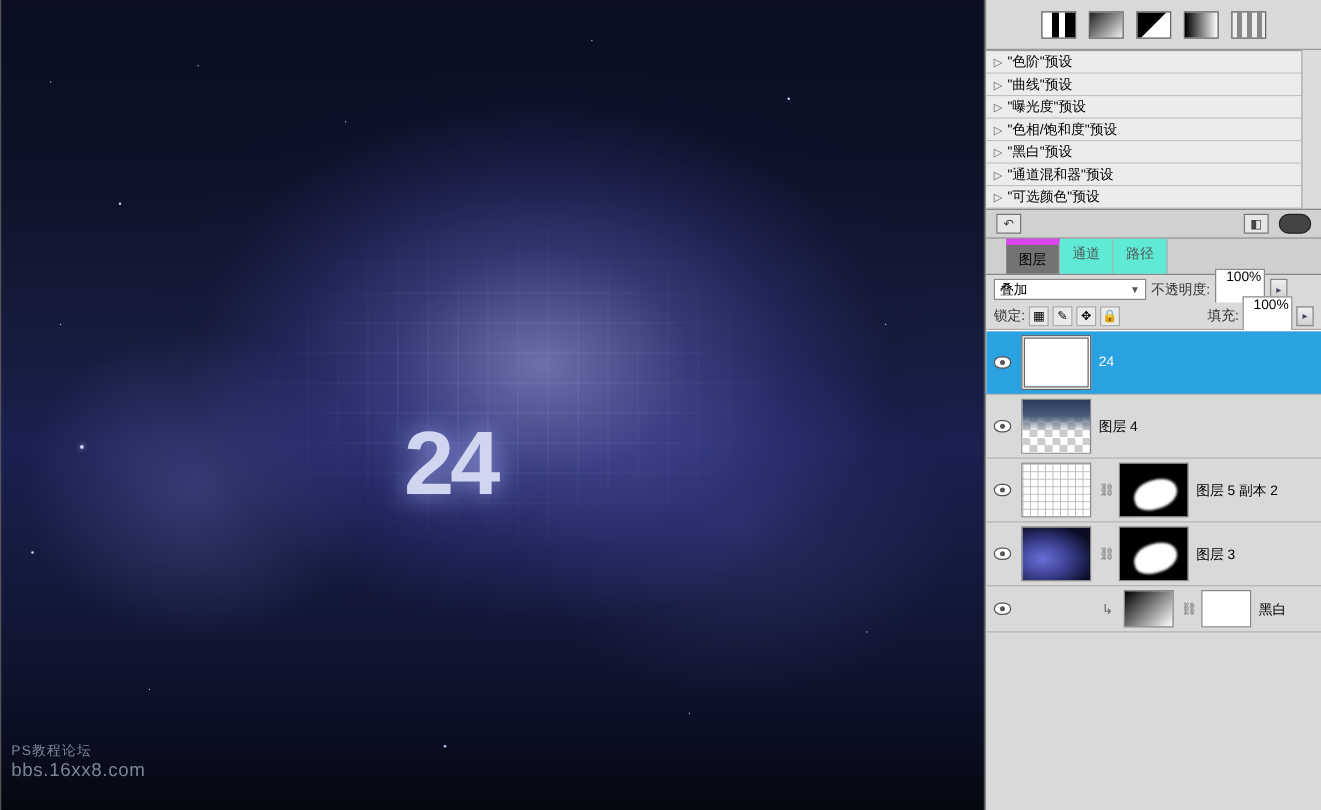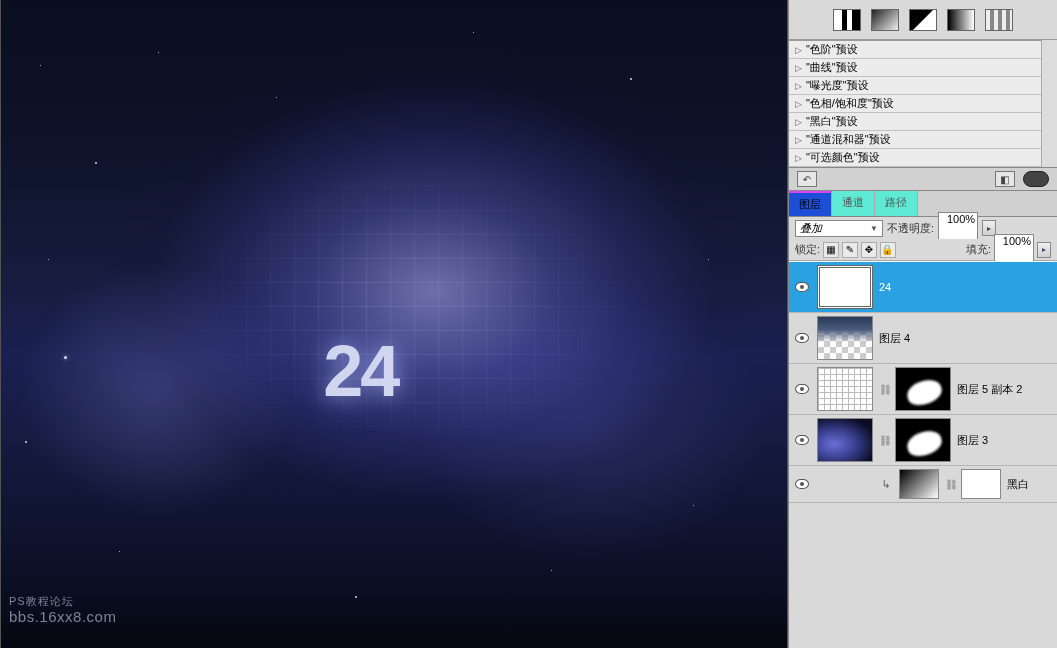--- a/index.html
+++ b/index.html
@@ -44,25 +44,25 @@
 .preset-wrap { display:flex; }
 .preset-col { flex:1; }
 
 .mid-bar { height:24px; display:flex; align-items:center; padding:0 8px; border-top:1px solid #888; border-bottom:1px solid #888; justify-content:space-between; background:#d1d1d1; }
 .mid-icons { display:flex; gap:8px; }
 .mid-ic { width:20px; height:16px; border:1px solid #777; background:#e6e6e6; cursor:pointer; display:flex; align-items:center; justify-content:center; font-size:10px; color:#444;}
 .mid-pill { width:26px; height:16px; border-radius:8px; background:#444; border:1px solid #222; cursor:pointer;}
 
 .tabs { display:flex; background:#cfcfcf; border-bottom:1px solid #888; }
 .tab { padding:4px 10px; border-right:1px solid #aaa; cursor:pointer; background:#5eead4; color:#555; }
-.tab.active { background:#1d4ed8; color:#000; border-top:2px solid #d946ef; }
+.tab.active { background:#737373; color:#000; border-top:5px solid #d946ef;margin-left:16px; }
 
 .opts-row { display:flex; align-items:center; height:22px; padding:0 6px; gap:4px; background:#dadada; }
 .dd { border:1px solid #888; background:#fff; height:17px; display:flex; align-items:center; padding:0 4px; cursor:pointer; }
-.dd.blend { width:88px; justify-content:space-between;font-style:italic; }
+.dd.blend { width:122px; justify-content:space-between; }
 .dd-arrow { font-size:8px; color:#555; margin-left:2px; }
 .lbl { color:#333; }
 .pct-box { border:1px solid #888; background:#fff; width:40px; height:32px; text-align:right; padding:0 2px; }
 .slider-btn { width:14px; height:16px; border:1px solid #888; background:linear-gradient(#f0f0f0,#d0d0d0); cursor:pointer; display:flex; align-items:center; justify-content:center; font-size:8px; color:#446; }
 
 .lock-row { display:flex; align-items:center; height:22px; padding:0 6px; gap:3px; background:#dadada; border-bottom:1px solid #aaa; }
 .lock-ic { width:16px; height:16px; border:1px solid #aaa; background:#eaeaea; display:flex; align-items:center; justify-content:center; font-size:10px; cursor:pointer; }
 
 .layers { flex:1; overflow:auto; background:#d9d9d9; border-top:1px solid #fff; }
 .layer-row { display:flex; align-items:center; min-height:50px; border-bottom:1px solid #b5b5b5; padding:3px 4px; gap:6px; }

